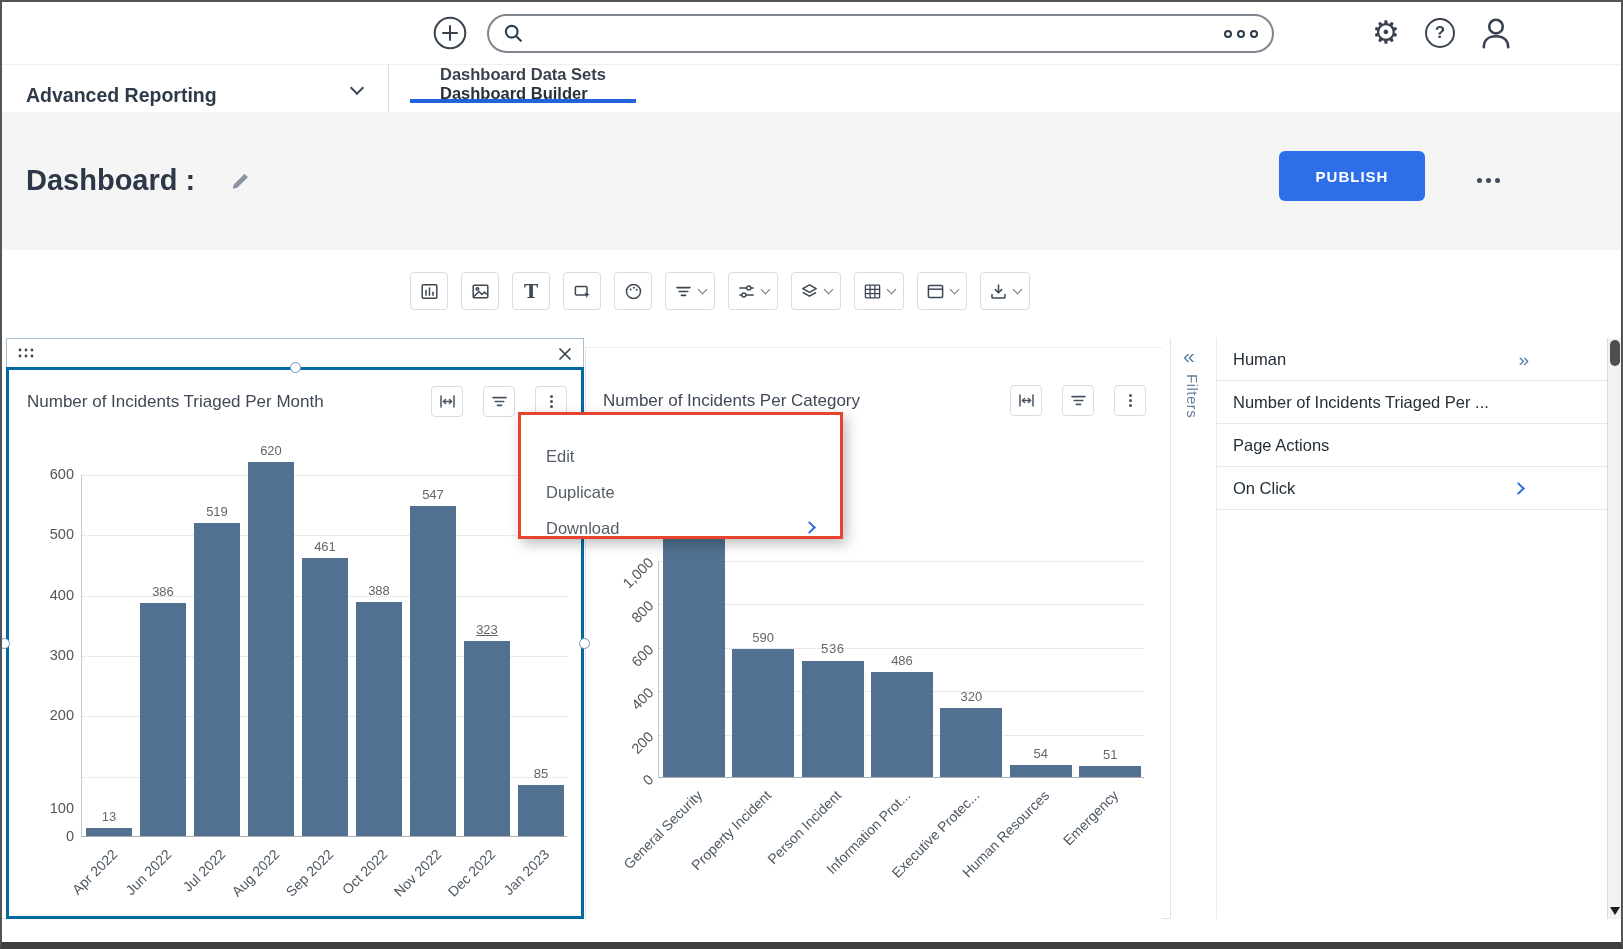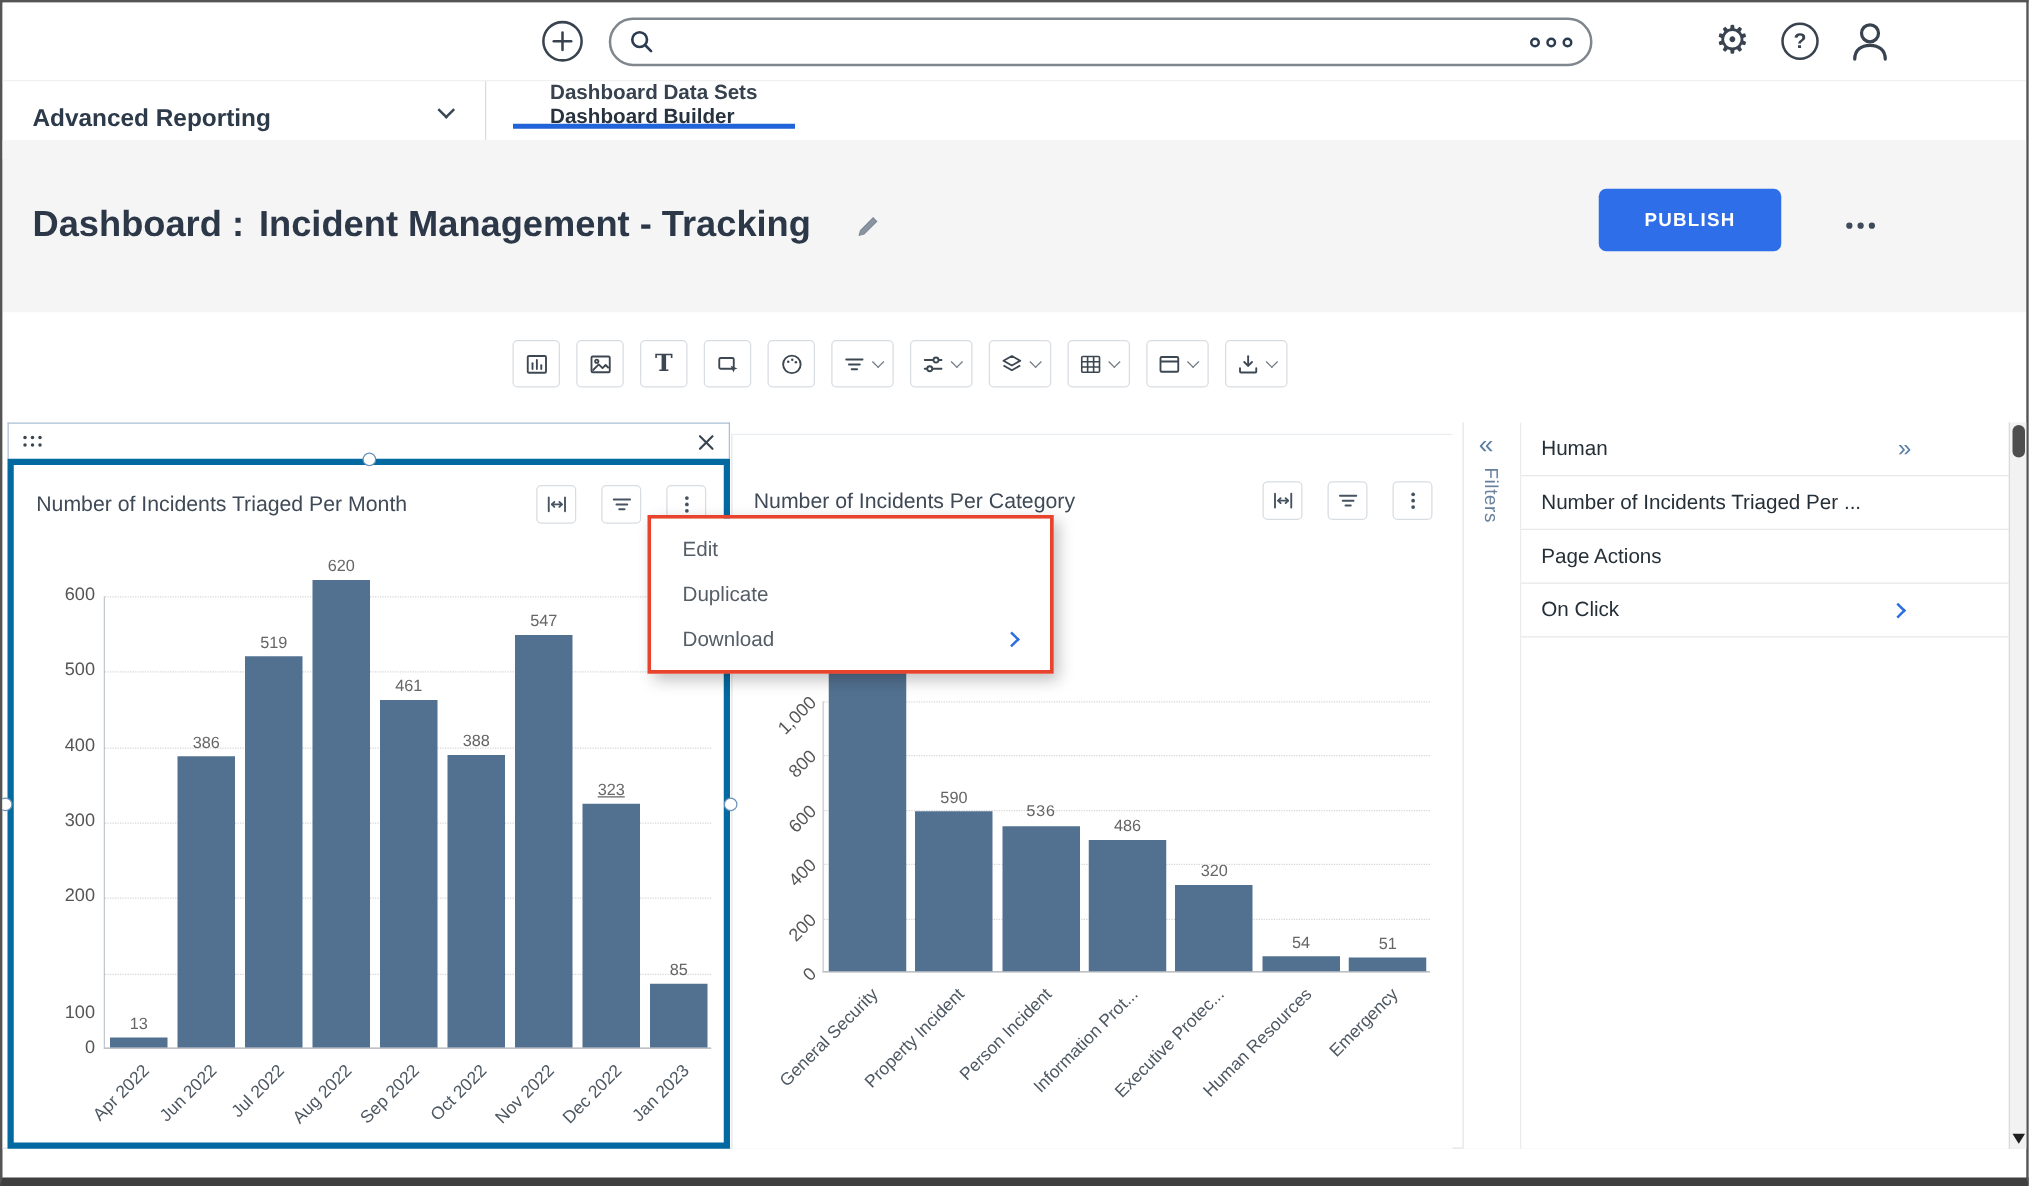--- a/index.html
+++ b/index.html
@@ -57,21 +57,21 @@
            transform:rotate(-45deg);margin-top:-4px;}
 
   
   .content{position:absolute;left:0;top:336px;width:100%;height:581px;background:#fff;border-bottom:1px solid #dfe3e6;}
 
   
   .sel-strip{position:absolute;left:4px;top:0;width:578px;height:29px;border:1px solid #a9bfd3;border-bottom:none;background:#fff;}
   .drag-handle{position:absolute;left:10px;top:8px;cursor:grab;display:flex;}
   .close-btn{position:absolute;right:8px;top:5px;width:20px;height:20px;border:none;background:transparent;padding:2px;cursor:pointer;display:flex;}
   .widget{position:absolute;background:#fff;}
-  #widgetLeft{left:4px;top:29px;width:578px;height:552px;border:5px solid #0369a1;}
+  #widgetLeft{left:4px;top:29px;width:578px;height:552px;border:3px solid #0369a1;}
   #widgetRight{left:583px;top:9px;width:577px;height:572px;border-left:1px solid #e2e6ea;border-top:1px solid #eceff1;}
   .widget-title{position:absolute;font-size:17px;color:#3f4a56;white-space:nowrap;}
   #widgetLeft .widget-title{left:18px;top:22px;}
   #widgetRight .widget-title{left:17px;top:43px;}
   .widget-actions{position:absolute;display:flex;gap:20px;}
   #widgetLeft .widget-actions{top:16px;right:14px;}
   #widgetRight .widget-actions{top:37px;right:16px;}
   .wbtn{width:32px;height:31px;border:1px solid #d8dde2;border-radius:4px;background:#fff;display:flex;
         align-items:center;justify-content:center;padding:0;cursor:pointer;}
   .handle{position:absolute;width:11px;height:11px;border-radius:50%;background:#fff;border:1.5px solid #6d94b8;z-index:5;}
@@ -85,21 +85,21 @@
   .bar{position:absolute;bottom:0;}
   .vlabel{position:absolute;width:64px;text-align:center;font-size:13px;color:#666;}
   .xlabel{position:absolute;text-align:right;font-size:14px;color:#4e5862;white-space:nowrap;
           transform:rotate(-45deg);transform-origin:100% 0;}
   .ytick{position:absolute;left:-54px;width:46px;text-align:right;font-size:14.5px;color:#555;}
   .ytick.rot{transform:rotate(-45deg);transform-origin:100% 50%;}
 
   
   .menu-annotation{position:absolute;left:516px;top:74px;width:325px;height:127px;border:3px solid #e8432d;
                    z-index:60;box-shadow:4px 5px 12px rgba(0,0,0,0.25);}
-  .context-menu{width:100%;height:100%;background:#fff;padding-top:7px;}
+  .context-menu{width:100%;height:100%;background:#fff;padding-top:23px;}
   .menu-item{height:36px;line-height:36px;padding-left:25px;font-size:16.5px;color:#555e67;position:relative;cursor:pointer;}
   .chev-right{position:absolute;right:26px;top:13px;width:9px;height:9px;
               border-top:2.6px solid #2e6fe0;border-right:2.6px solid #2e6fe0;transform:rotate(45deg);}
 
   
   .side-panel{position:absolute;left:1168px;top:0;width:437px;height:581px;background:#fff;border-left:1px solid #e3e3e3;}
   .filters-strip{position:absolute;left:0;top:0;width:46px;height:100%;border-right:1px solid #ececec;cursor:pointer;}
   .collapse-ic{position:absolute;left:12px;top:6px;font-size:21px;color:#5c7ea6;}
   .filters-label{position:absolute;left:13px;top:36px;writing-mode:vertical-rl;font-size:15px;color:#67809c;letter-spacing:0.5px;}
   .data-list{position:absolute;left:46px;top:0;right:0;}
@@ -161,21 +161,20 @@
     <div class="navdivider"></div>
     <div class="tabs">
       <div class="tab">Dashboard Data Sets</div>
       <div class="tab active">Dashboard Builder</div>
     </div>
   </nav>
 
   <section class="pageheader">
     <div class="title-wrap">
       <span class="page-title">Dashboard :</span>
-      <span class="page-title">Incident Management - Tracking</span>
       <span class="pencil">
         <svg width="22" height="22" viewBox="0 0 20 20" fill="#8a95a1" stroke="#7d8894" stroke-width="0.8">
           <path d="M4 16.5 l0.9-3.4 9.2-9.2 2.6 2.6 -9.2 9.2 z"></path>
         </svg>
       </span>
     </div>
     <button class="publish-btn">PUBLISH</button>
     <button class="more-btn">
       <i></i>
         <i></i>

